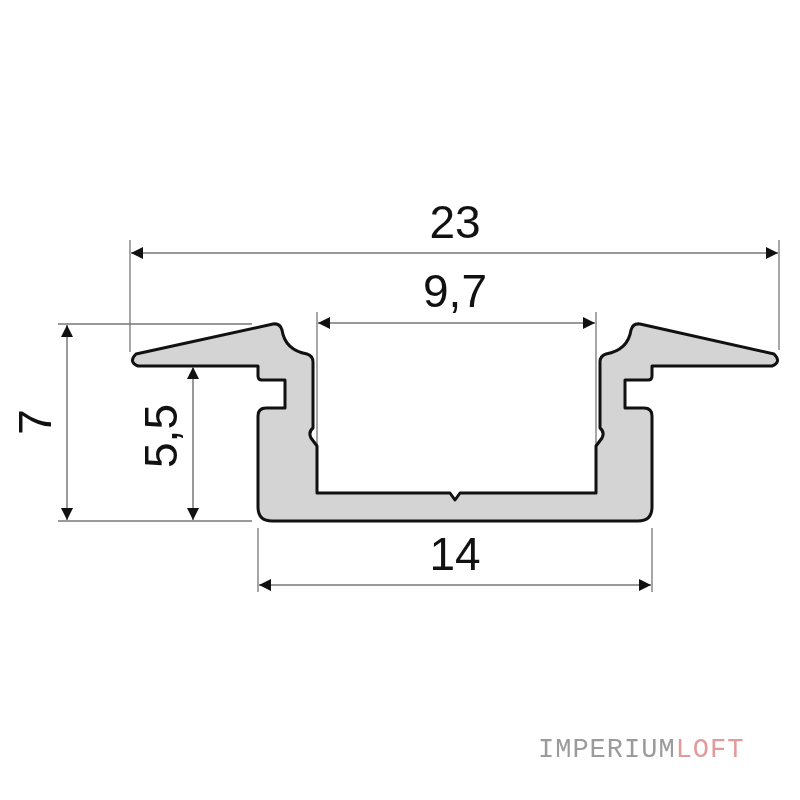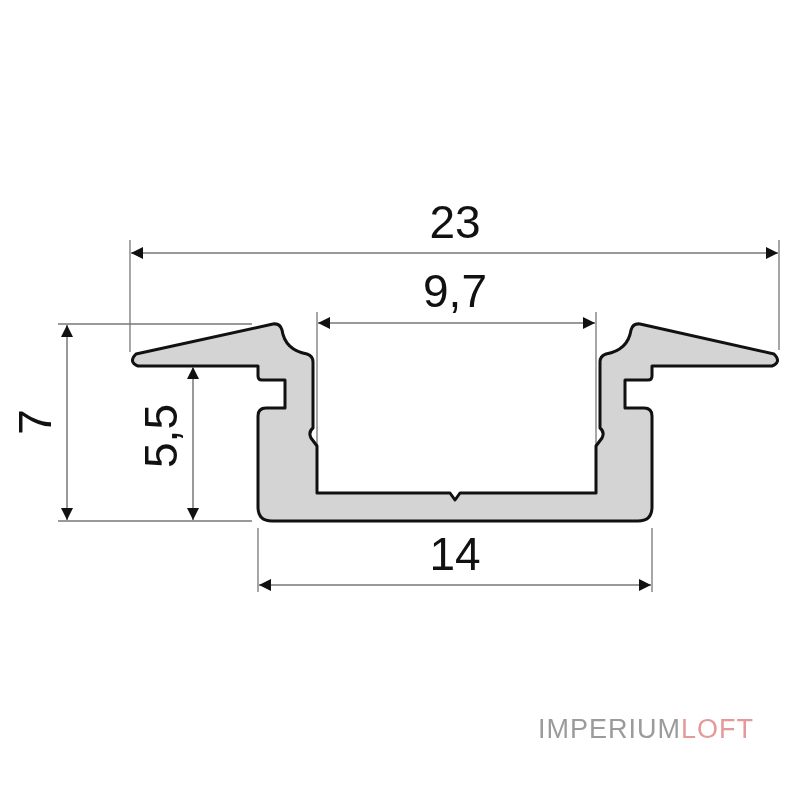--- a/index.html
+++ b/index.html
@@ -1,19 +1,19 @@
 <!DOCTYPE html>
 <html><head>
 <meta charset="utf-8">
 <style>
   html, body { margin: 0; padding: 0; background: #ffffff; }
   body { width: 800px; height: 800px; position: relative; overflow: hidden; font-family: "Liberation Sans", sans-serif; }
   #drawing { position: absolute; left: 0; top: 0; width: 800px; height: 800px; }
   .dim-text { font-family: "Liberation Sans", sans-serif; font-size: 46px; fill: #111111; }
-  .logo { position: absolute; left: 538px; top: 714px; font-family: Liberation Sans, sans-serif; font-size: 27px; font-weight: 300; letter-spacing: 1px; }
+  .logo { position: absolute; left: 538px; top: 735px; font-family: Liberation Mono, monospace; font-size: 27px; font-weight: 300; letter-spacing: 1px; }
   .logo .a { color: #9b9b9b; }
   .logo .b { color: #e49a9a; }
 </style>
 </head>
 <body>
 
 <svg id="drawing" viewBox="0 0 800 800" xmlns="http://www.w3.org/2000/svg">
   <defs>
     <marker id="arr" viewBox="0 0 10 10" refX="10" refY="5" markerWidth="22" markerHeight="12" markerUnits="userSpaceOnUse" orient="auto-start-reverse">
       <path d="M0,0 L10,5 L0,10 z" fill="#111"></path>

